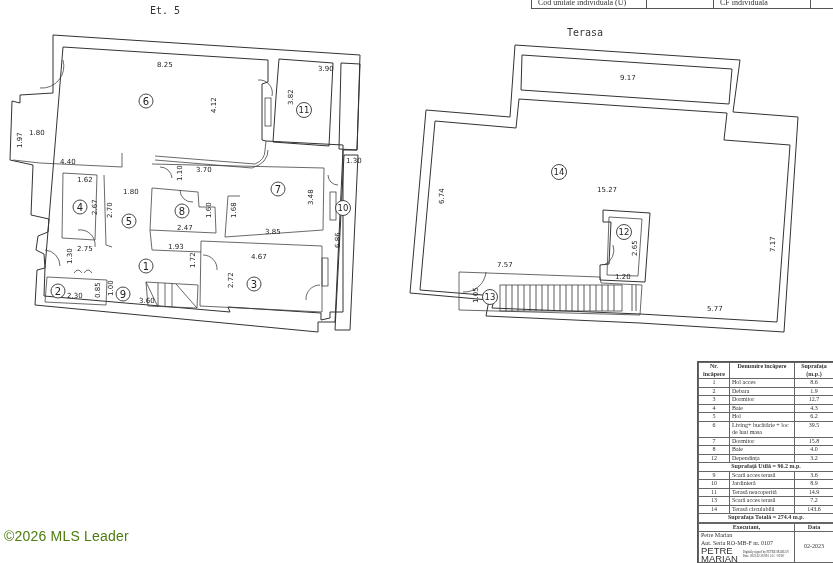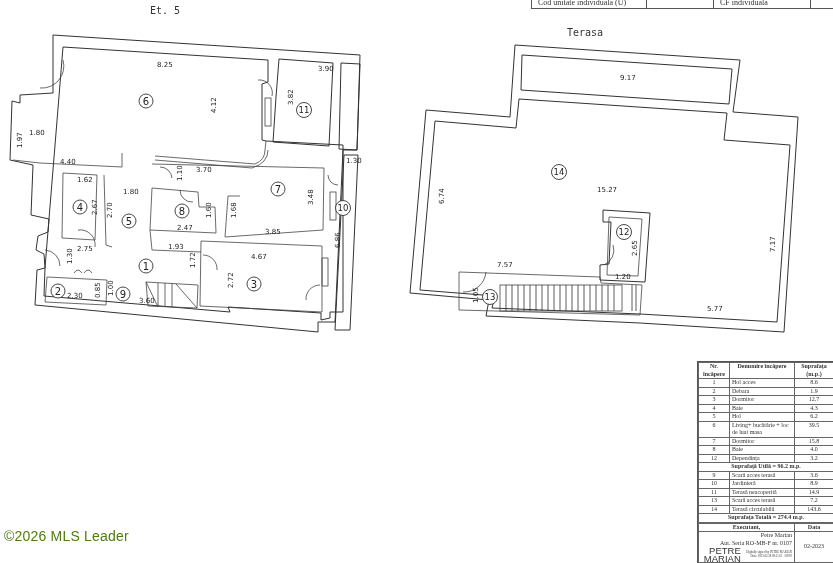--- a/index.html
+++ b/index.html
@@ -19,21 +19,21 @@
   .top-strip .c3 { width:90px; border-right:1px solid #555; }
 
   .legend { position:absolute; left:697px; top:361px; width:136px; font-family:"Liberation Serif", serif; font-size:6px; color:#333; border-left:1px solid #555; border-top:1px solid #555; }
   .legend table { border-collapse:collapse; width:136px; }
   .legend td, .legend th { border:0.8px solid #666; padding:0 2px; line-height:7.5px; vertical-align:top; }
   .legend th { font-weight:bold; text-align:center; }
   .legend td.n { text-align:center; width:26px; }
   .legend td.a { text-align:center; width:34px; }
   .legend td.d { text-align:left; }
   .legend tr.sum td { text-align:center; font-weight:bold; }
-  .legend .exec { text-align:right; }
+  .legend .exec { text-align:left; }
   .legend .sig { display:flex; align-items:center; gap:2px; }
   .legend .sig .big { font-family:"Liberation Sans", sans-serif; font-size:9.5px; font-weight:normal; letter-spacing:0; }
   .legend .sig .small { font-size:3px; line-height:3.5px; }
 
   .watermark { position:absolute; left:4px; top:528px; font-family:Liberation Sans, sans-serif; font-size:14px; color:#4d7c0f; letter-spacing:0.2px; }
 </style>
 </head>
 <body>
 
 <div class="top-strip">

